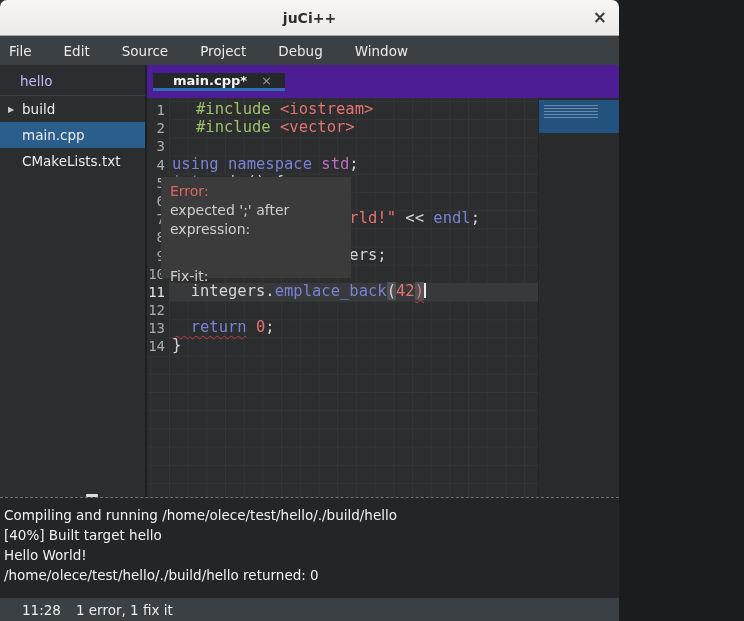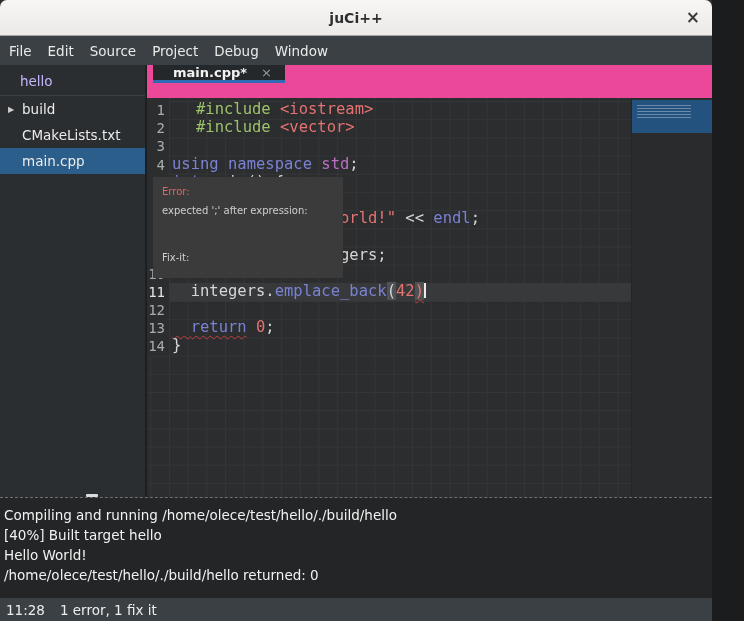--- a/index.html
+++ b/index.html
@@ -1,48 +1,48 @@
 <!DOCTYPE html>
 <html style="--accent: #2e6db6; --select: #2c5e8b; --errred: #e06565; --viewport: #23527e;"><head>
 <meta charset="utf-8">
 <style>
   :root{
     --accent:#2e6db6; --select:#2c5e8b; --errred:#e06565; --viewport:#23527e;
   }
   *{margin:0;padding:0;box-sizing:border-box;}
   html,body{background:#1b1c1d;}
   body{font-family:"DejaVu Sans", sans-serif;}
-  .window{width:712px;height:621px;overflow:hidden;display:flex;flex-direction:column;background:#2b2d2e;}
+  .window{width:619px;height:621px;overflow:hidden;display:flex;flex-direction:column;background:#2b2d2e;}
 
   
   .titlebar{height:36px;flex:0 0 36px;background:linear-gradient(#f7f6f5,#ebeae8);
     border-bottom:1px solid #a9a6a2;border-radius:7px 7px 0 0;position:relative;
     display:flex;align-items:center;justify-content:center;}
   .titlebar .title{font-size:14px;font-weight:bold;color:#2e2e2e;}
   .titlebar .closebtn{position:absolute;right:12px;top:50%;transform:translateY(-54%);
     font-size:17px;font-weight:bold;color:#3a3a3a;cursor:default;line-height:1;}
 
   
   .menubar{height:29px;flex:0 0 29px;background:#3a4043;display:flex;align-items:center;
-    gap:16px;padding-left:9px;}
+    gap:32px;padding-left:9px;}
   .menu-item{color:#eaeaea;font-size:13.5px;}
 
   
   .main{flex:0 0 432px;height:432px;display:flex;overflow:hidden;}
   .sidebar{flex:0 0 147px;width:147px;background:#2b2e30;border-right:2px solid #1d1f20;}
   .side-header{padding:8px 10px 6px 20px;color:#c4b5fd;font-size:13.5px;
     border-bottom:1px solid #3c4143;}
   .tree-item{height:26px;display:flex;align-items:center;color:#ebebeb;font-size:13.5px;}
   .tree-item .expander{width:14px;margin-left:8px;font-size:8px;color:#cfcfcf;flex:0 0 14px;text-align:left;}
   .tree-item.selected{background:var(--select);}
 
   .right{flex:1;display:flex;flex-direction:column;overflow:hidden;}
 
   
-  .tabbar{height:33px;flex:0 0 33px;background:#ec4899;display:flex;align-items:flex-start;}
+  .tabbar{height:33px;flex:0 0 33px;background:#4c1d95;display:flex;align-items:center;}
   .tab{margin-left:6px;background:#25282a;border-bottom:3px solid var(--accent);
     display:flex;align-items:center;padding:0 13px 0 20px;gap:14px;}
   .tab-label{color:#f2f2f2;font-size:13px;font-weight:bold;}
   .tab-close{color:#949b9d;font-size:13px;line-height:1;}
 
   
   .editor-wrap{flex:1;display:flex;overflow:hidden;position:relative;}
   .editor{flex:1;position:relative;padding-top:3px;overflow:hidden;
     background-color:#2b2d2e;
     background-image:linear-gradient(#333537 1px, transparent 1px),
@@ -57,43 +57,43 @@
     font-size:15.5px;line-height:17.5px;padding-left:3px;color:#d6d6d6;}
   .line.current .code{background:#37393b;}
   .pp{color:#9cc26a;margin-left:24px;} .str{color:#e57373;} .kw{color:#7a82d4;}
   .ns{color:#bd6ec4;} .num{color:#e57373;} .pl{color:#d6d6d6;}
   .brk{background:#4f5254;}
   .sq{text-decoration-line:underline;text-decoration-style:wavy;
     text-decoration-color:#c43c3c;text-decoration-thickness:1.2px;text-underline-offset:2.5px;}
   .cursor{display:inline-block;width:2px;height:15px;background:#ececec;vertical-align:-2px;}
 
   
-  .tooltip{position:absolute;left:6px;top:79px;width:190px;height:101px;background:#3b3b3b;
-    padding:5px 9px;font-size:10px;color:#cfcfcf;z-index:5;line-height:19px;}
+  .tooltip{position:absolute;left:14px;top:79px;width:190px;height:101px;background:#3b3b3b;
+    padding:5px 9px;font-size:14px;color:#cfcfcf;z-index:5;line-height:19px;}
   .tt-error-label{color:var(--errred);}
   .tt-fixit-label{margin-top:28px;}
   .tt-fixit-msg{font-weight:bold;}
 
   
   .minimap{flex:0 0 81px;background:#2a2b2c;position:relative;border-left:1px solid #242526;}
   .viewport{position:absolute;left:0;right:0;top:2px;height:33px;background:var(--viewport);}
   .viewport::before{content:"";position:absolute;left:5px;top:5px;width:54px;height:13px;
     background:repeating-linear-gradient(180deg,rgba(195,205,220,.45) 0 1px,transparent 1px 3px);}
 
   
   .paned-sep{height:4px;flex:0 0 4px;background:#232526;border-top:1px dashed #707070;position:relative;}
   .grip{position:absolute;left:86px;top:-4px;width:12px;height:3px;background:#dcdcdc;border-radius:1px;}
 
   
   .terminal{flex:0 0 97px;height:97px;background:#232526;padding:4px 4px;overflow:hidden;}
   .tline{color:#f2f2f2;font-size:13.5px;line-height:20px;white-space:pre;}
 
   
   .statusbar{flex:0 0 23px;height:23px;background:#3a4043;display:flex;align-items:center;
-    padding-left:6px;gap:15px;color:#ededed;font-size:13.5px;}
+    padding-left:22px;gap:15px;color:#ededed;font-size:13.5px;}
 </style>
 </head>
 <body>
 
 <div class="window">
 
   <div class="titlebar">
     <div class="title">juCi++</div>
     <div class="closebtn">×</div>
   </div>
@@ -108,27 +108,27 @@
     </div>
 
   <div class="main">
     <div class="sidebar">
       <div class="side-header">hello</div>
       <div class="tree">
           <div class="tree-item">
             <span class="expander">▶</span>
             <span class="tree-label">build</span>
           </div>
+          <div class="tree-item selected">
+            <span class="expander"></span>
+            <span class="tree-label">main.cpp</span>
+          </div>
           <div class="tree-item">
             <span class="expander"></span>
             <span class="tree-label">CMakeLists.txt</span>
-          </div>
-          <div class="tree-item selected">
-            <span class="expander"></span>
-            <span class="tree-label">main.cpp</span>
           </div>
         </div>
     </div>
 
     <div class="right">
       <div class="tabbar">
         <div class="tab">
           <span class="tab-label">main.cpp*</span>
           <span class="tab-close">×</span>
         </div>

